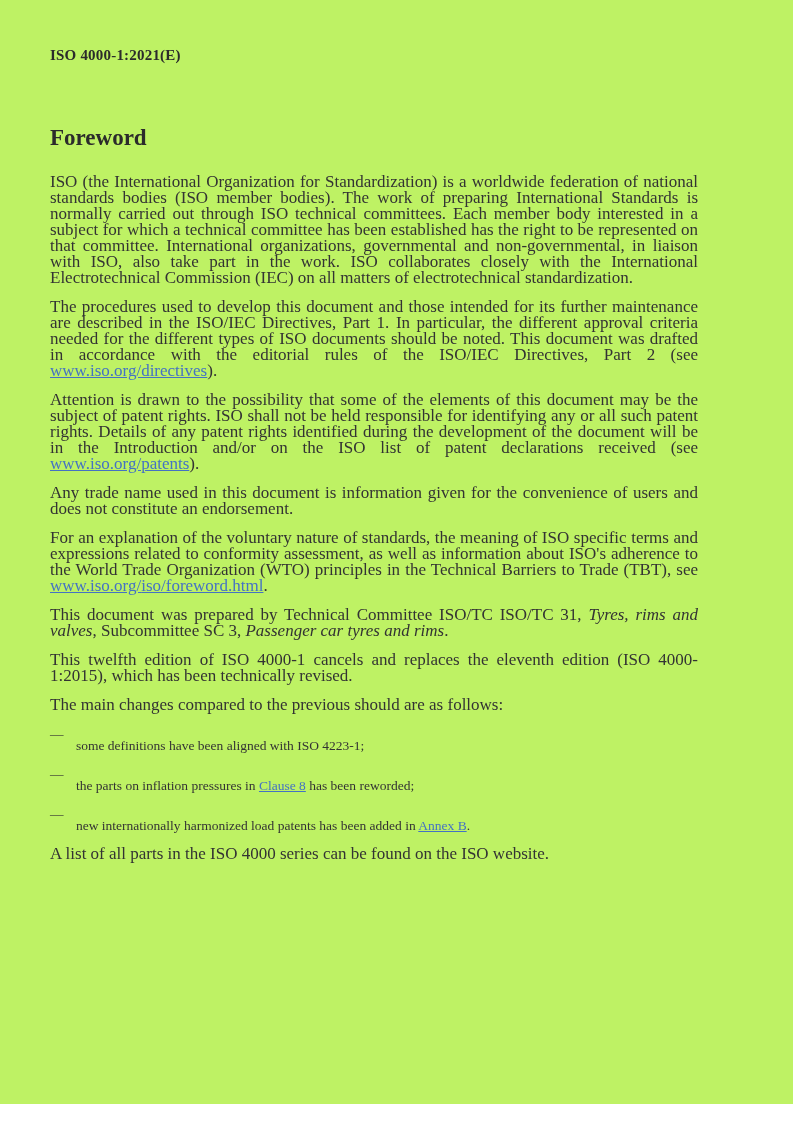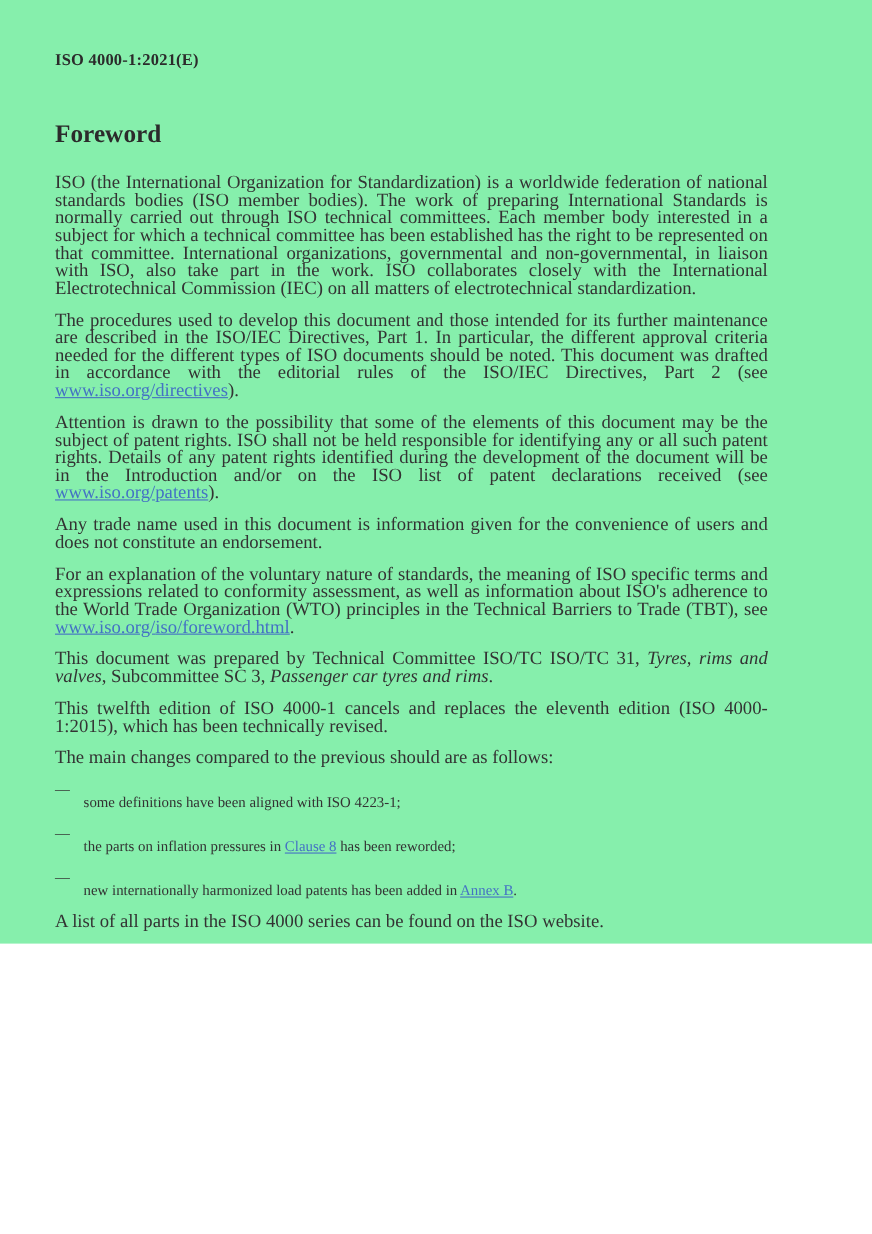--- a/index.html
+++ b/index.html
@@ -1,39 +1,39 @@
 <!DOCTYPE html>
 <html><head>
 <meta charset="utf-8">
 <style>
   * { margin: 0; padding: 0; box-sizing: border-box; }
   html, body { background: #ffffff; }
   .page {
     position: relative;
     width: 793px;
-    height: 858px;
+    height: 1104px;
     margin: 0 auto;
-    background: #86efac;
+    background: #bef264;
     font-family: "Liberation Serif", serif;
     color: #333333;
     overflow: hidden;
   }
   .content { padding: 46px 95px 0 50px; }
   .doc-id {
     font-size: 15px;
     font-weight: bold;
     line-height: 18px;
     color: #2b2b2b;
     letter-spacing: 0.2px;
   }
   h1.page-title {
     font-size: 23px;
     line-height: 28px;
     font-weight: bold;
-    margin-top: 44px;
+    margin-top: 60px;
     margin-bottom: 22px;
     color: #2b2b2b;
   }
   p.body {
     font-size: 17px;
     line-height: 16px;
     text-align: justify;
     margin-bottom: 13px;
     hyphens: none;
   }
@@ -104,17 +104,13 @@
         <span class="dash">—</span>
         <span class="item-text"><span>new internationally harmonized load patents has been added in </span><a class="link">Annex B</a><span>.</span></span>
       </div>
     </div>
 
     <p class="body">A list of all parts in the ISO 4000 series can be found on the ISO website.</p>
 
 
   </div>
 
-  <div class="footer">
-    <span>iv</span>
-    <span>© ISO 2021 – All rights reserved</span>
-  </div>
 </div>
 
 </body></html>

